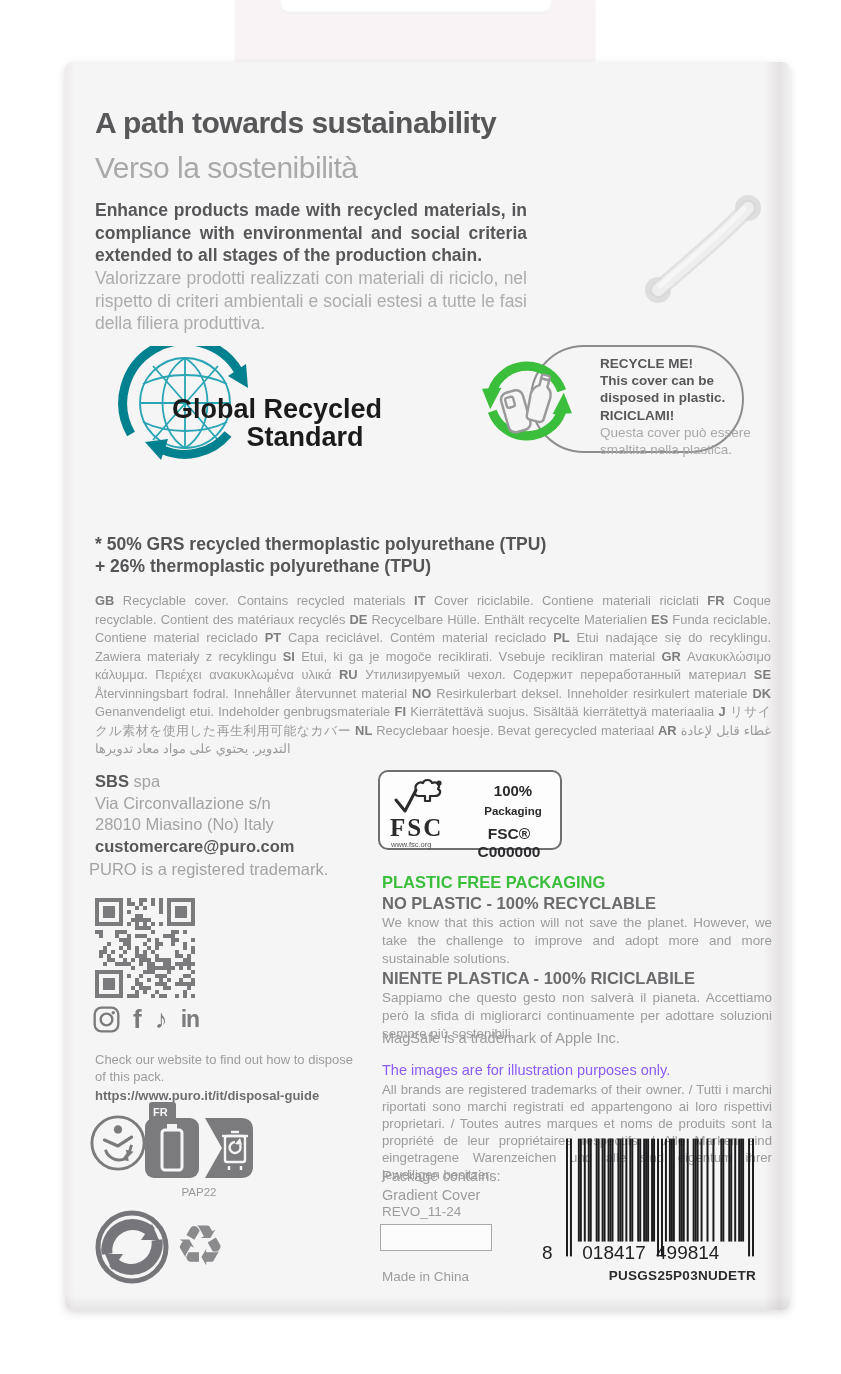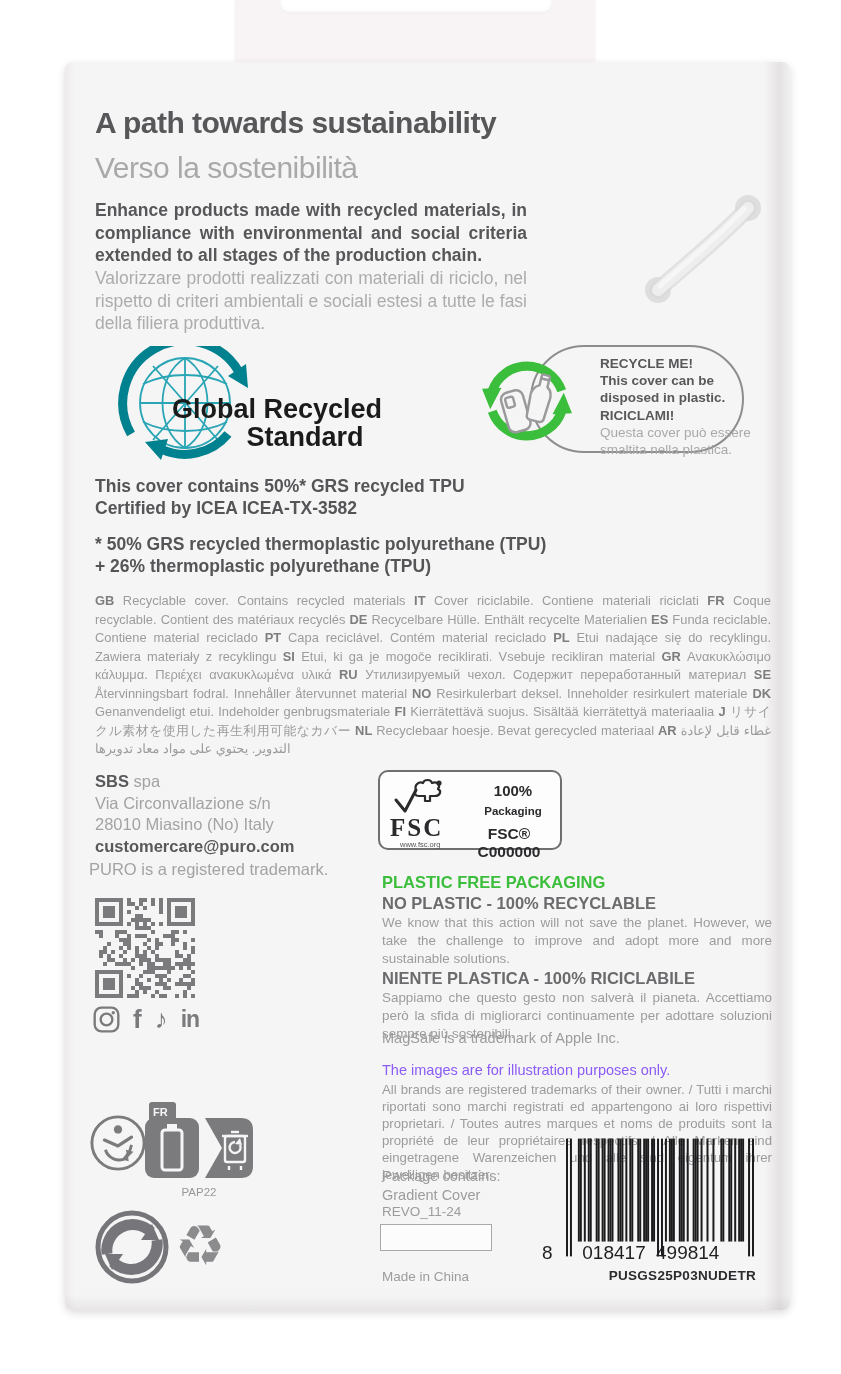--- a/index.html
+++ b/index.html
@@ -67,21 +67,21 @@
   .pap { left:80px; top:1124px; width:108px; text-align:center; font-size:11.5px; color:#98989b; }
   .greendot { left:30px; top:1148px; }
   .mobius { left:110px; top:1154px; font-size:56px; line-height:60px; color:#8b8b8e; }
 
   
   .fsc-box { left:313px; top:708px; width:184px; height:80px; background:#fdfdfd; border:2px solid #6f6f72; border-radius:10px; color:#2a2a2d; }
   .fsc-box .pct { position:absolute; left:88px; top:10px; width:90px; text-align:center; font-size:15px; font-weight:bold; }
   .fsc-box .pkg { position:absolute; left:88px; top:33px; width:90px; text-align:center; font-size:11.5px; font-weight:bold; }
   .fsc-box .lic { position:absolute; left:78px; top:53px; width:102px; text-align:center; font-size:15.5px; font-weight:bold; }
   .fsc-box .fsc-word { position:absolute; left:10px; top:42px; font-family:Liberation Serif, serif; font-weight:bold; font-size:25px; letter-spacing:2px; }
-  .fsc-box .fsc-url { position:absolute; left:20px; top:68px; font-size:7.5px; color:#555; }
+  .fsc-box .fsc-url { position:absolute; left:11px; top:68px; font-size:7.5px; color:#555; }
   .fsc-tree { position:absolute; left:12px; top:6px; }
 
   .pfp { left:317px; top:810px; width:390px; }
   .pfp .h-green { font-size:16.5px; font-weight:bold; color:#3bbe3b; line-height:21px; }
   .pfp .h-gray { font-size:16.5px; font-weight:bold; color:#6b6b6e; line-height:21px; }
   .pfp p { font-size:13.4px; line-height:18px; text-align:justify; color:#9c9c9e; }
 
   .magsafe { left:317px; top:968px; font-size:14.5px; color:#9c9c9e; }
   .img-note { left:317px; top:1000px; font-size:14.5px; color:#8b5cf6; }
   .brands { left:317px; top:1019px; width:390px; font-size:13.2px; line-height:17px; text-align:justify; color:#9c9c9e; }
@@ -168,24 +168,20 @@
       <div class="bubble-text">
         <div class="bold">RECYCLE ME!</div>
         <div class="bold">This cover can be</div>
         <div class="bold">disposed in plastic.</div>
         <div class="bold">RICICLAMI!</div>
         <div class="it">Questa cover può essere</div>
         <div class="it">smaltita nella plastica.</div>
       </div>
     </div>
 
-    <div class="abs claims">
-      <div>This cover contains 50%* GRS recycled TPU</div>
-      <div>Certified by ICEA ICEA-TX-3582</div>
-    </div>
     <div class="abs footnote">
       <div>* 50% GRS recycled thermoplastic polyurethane (TPU)</div>
       <div>+ 26% thermoplastic polyurethane (TPU)</div>
     </div>
 
     <div class="abs multilang"><b>GB</b> Recyclable cover. Contains recycled materials <b>IT</b> Cover riciclabile. Contiene materiali riciclati <b>FR</b> Coque recyclable. Contient des matériaux recyclés <b>DE</b> Recycelbare Hülle. Enthält recycelte Materialien <b>ES</b> Funda reciclable. Contiene material reciclado <b>PT</b> Capa reciclável. Contém material reciclado <b>PL</b> Etui nadające się do recyklingu. Zawiera materiały z recyklingu <b>SI</b> Etui, ki ga je mogoče reciklirati. Vsebuje recikliran material <b>GR</b> Ανακυκλώσιμο κάλυμμα. Περιέχει ανακυκλωμένα υλικά <b>RU</b> Утилизируемый чехол. Содержит переработанный материал <b>SE</b> Återvinningsbart fodral. Innehåller återvunnet material <b>NO</b> Resirkulerbart deksel. Inneholder resirkulert materiale <b>DK</b> Genanvendeligt etui. Indeholder genbrugsmateriale <b>FI</b> Kierrätettävä suojus. Sisältää kierrätettyä materiaalia <b>J</b> リサイクル素材を使用した再生利用可能なカバー <b>NL</b> Recyclebaar hoesje. Bevat gerecycled materiaal <b>AR</b> غطاء قابل لإعادة التدوير. يحتوي على مواد معاد تدويرها</div>
 
     <div class="abs company">
       <div><span class="dk">SBS</span><span> spa</span></div>
       <div>Via Circonvallazione s/n</div>
@@ -419,20 +415,25 @@
       <svg width="27" height="27" viewBox="0 0 24 24" fill="none" stroke="#7b7b7e" stroke-width="2.1">
         <rect x="1.5" y="1.5" width="21" height="21" rx="6"></rect>
         <circle cx="12" cy="12" r="5.2"></circle>
         <circle cx="18" c6="6" cy="6" r="1.5" fill="#7b7b7e" stroke="none"></circle>
       </svg>
       <span class="glyph">f</span>
       <span class="glyph">♪</span>
       <span class="glyph in">in</span>
     </div>
 
+    <div class="abs website">
+      <div>Check our website to find out how to dispose</div>
+      <div>of this pack.</div>
+      <div class="url">https://www.puro.it/it/disposal-guide</div>
+    </div>
 
     <svg class="abs triman" width="58" height="58" viewBox="0 0 60 60" fill="none" stroke="#7b7b7e">
       <circle cx="30" cy="30" r="27" stroke-width="3"></circle>
       <circle cx="30" cy="16" r="4.3" fill="#7b7b7e" stroke="none"></circle>
       <path d="M16 27 L30 33 L44 24" stroke-width="3.4" stroke-linecap="round" stroke-linejoin="round"></path>
       <path d="M17 37 A15 15 0 0 0 38 46" stroke-width="3"></path>
       <polygon points="41,49 34,47 40,39" fill="#7b7b7e" stroke="none"></polygon>
       <path d="M44 32 L41 42" stroke-width="3"></path>
       <polygon points="40,45 38,37 46,39" fill="#7b7b7e" stroke="none"></polygon>
     </svg>

